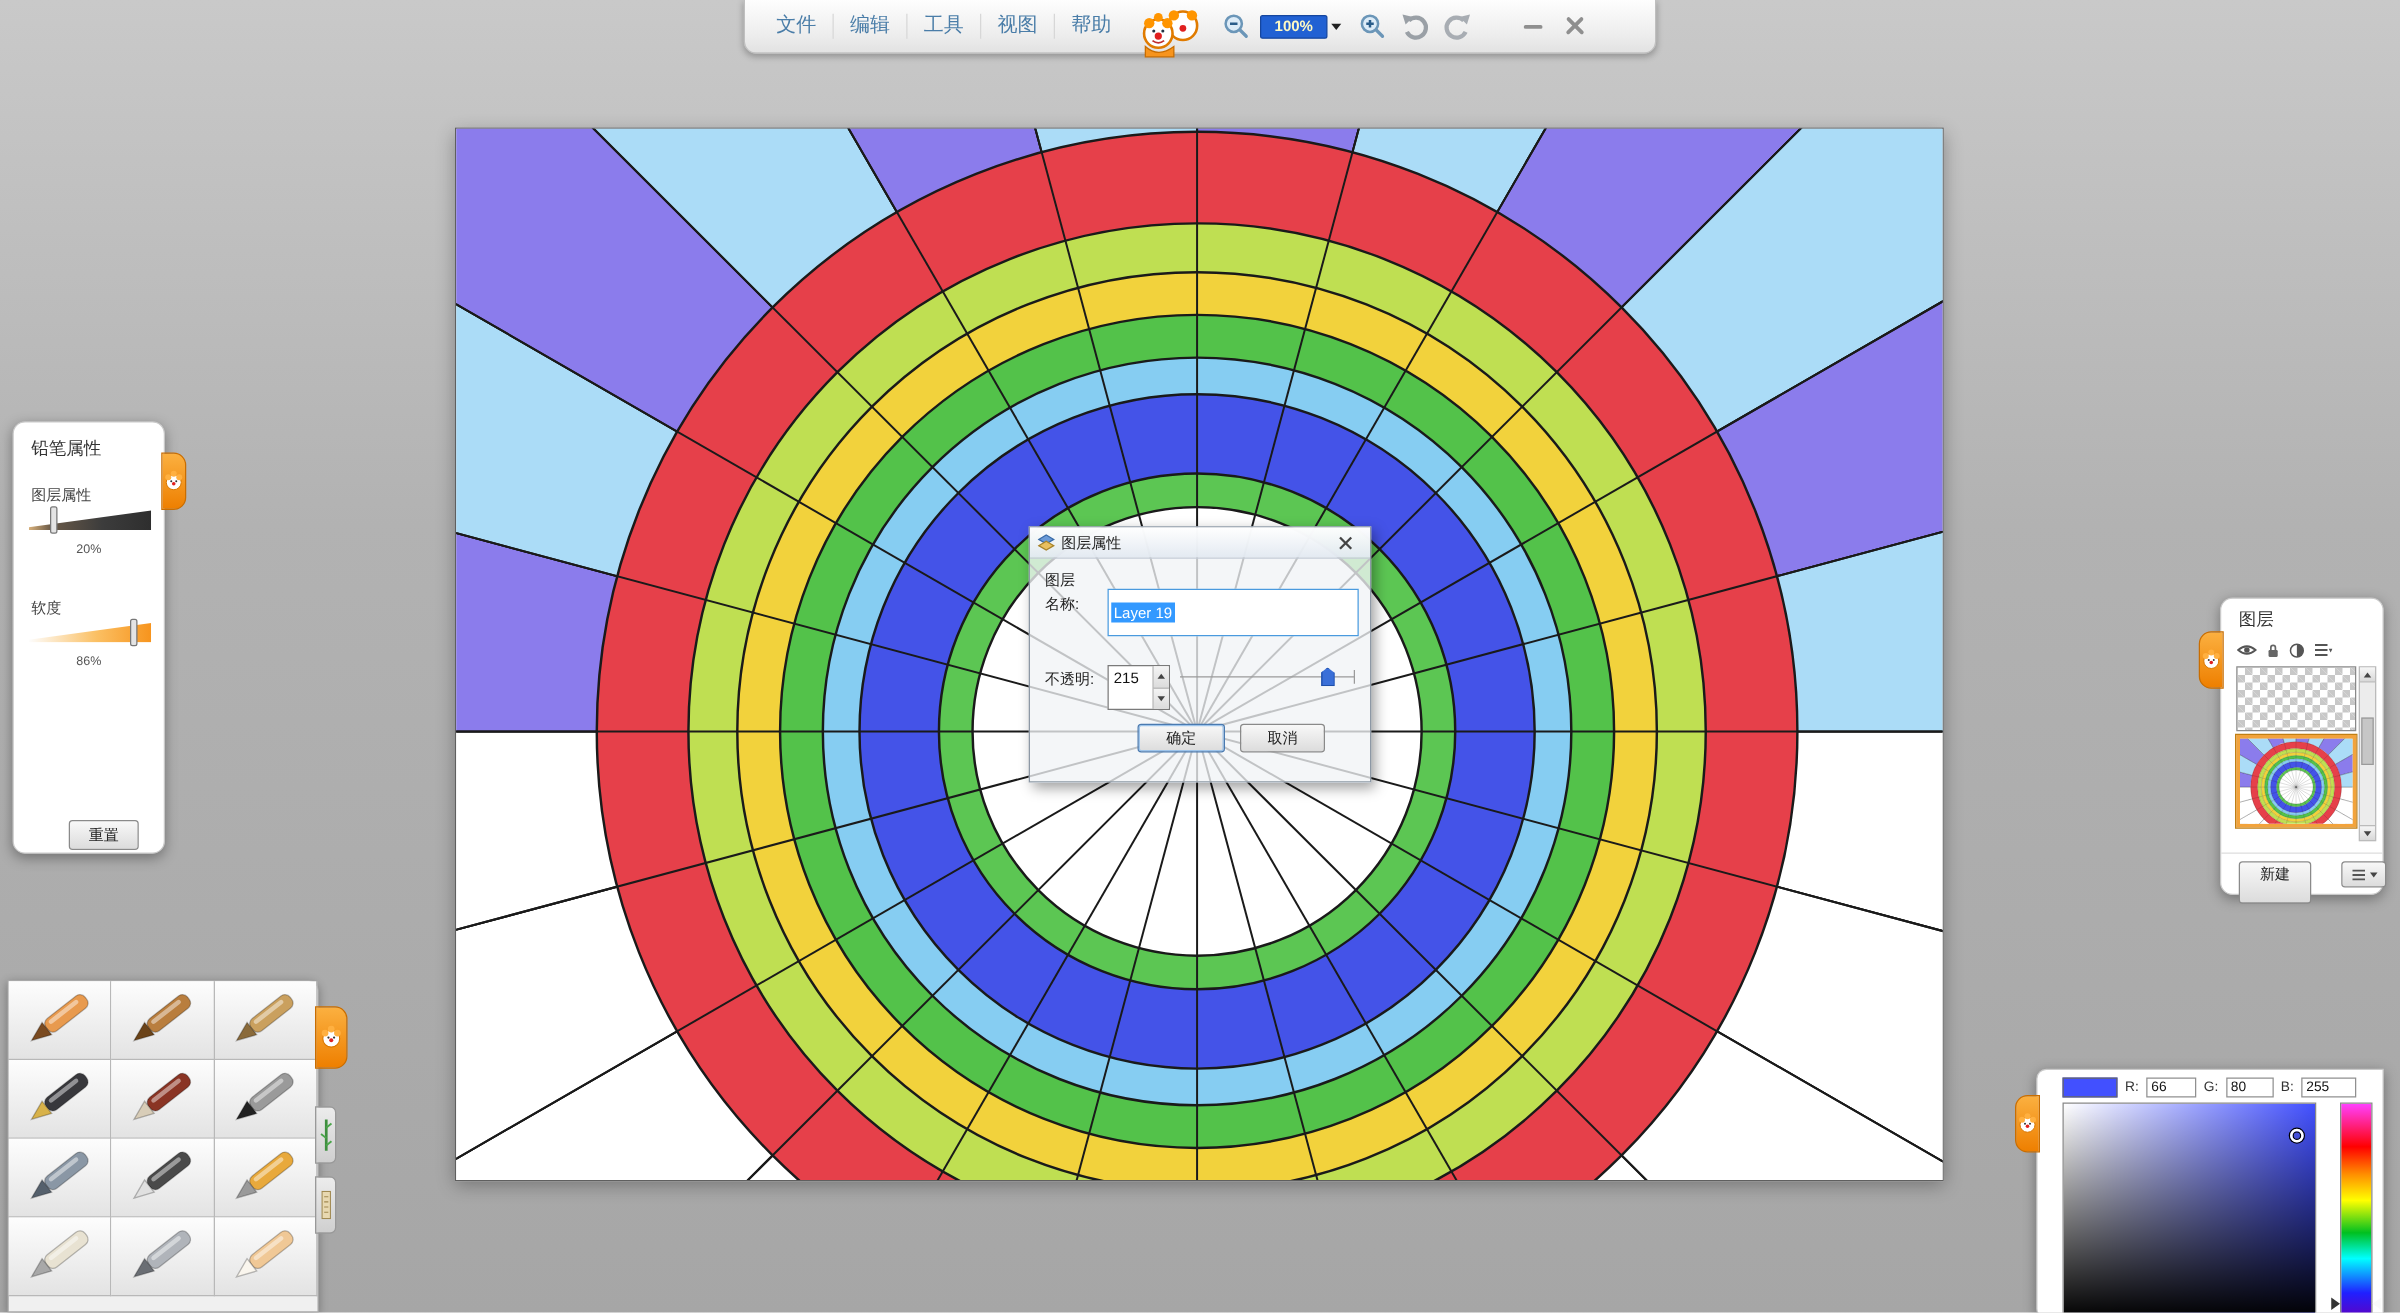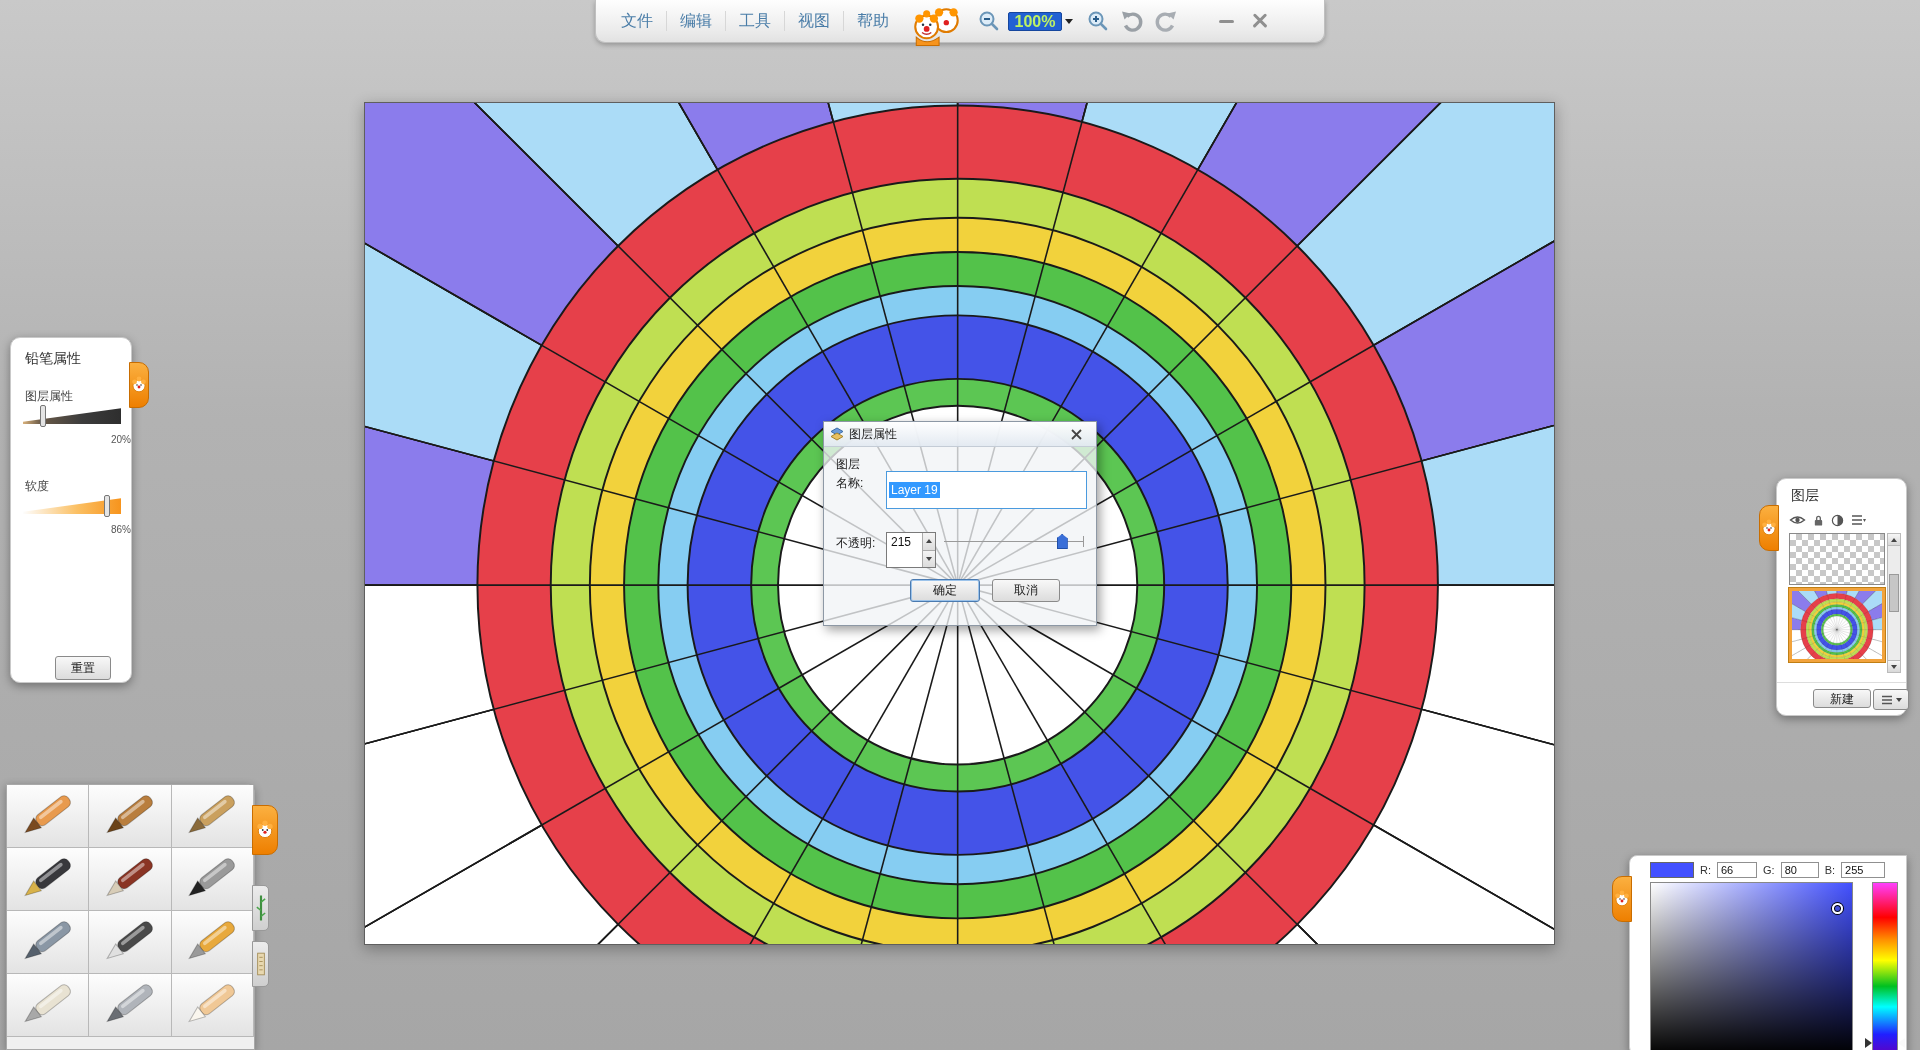--- a/index.html
+++ b/index.html
@@ -18,21 +18,21 @@
     border:1px solid #bfbfbf;border-top:none;border-radius:0 0 10px 10px;
     box-shadow:0 2px 5px rgba(0,0,0,.25);
     display:flex;align-items:center;padding:0 12px;
   }
   .menu-item{font-size:16px;color:#4a7da8;padding:0 13px;height:42px;line-height:42px;cursor:default;}
   .menu-sep{width:1px;height:20px;background:#d7d7d7;}
   .tb-logo{width:58px;height:42px;margin:0 6px;position:relative;top:3px;}
   .tb-btn{width:28px;height:28px;display:flex;align-items:center;justify-content:center;margin:0 3px;}
   .zoom-box{
     width:54px;height:19px;background:#2161d3;border:1px solid #15469e;border-radius:2px;
-    color:#bef264;font-size:16px;font-weight:bold;text-align:center;line-height:17px;margin-left:2px;
+    color:#fef9c3;font-size:12px;font-weight:bold;text-align:center;line-height:17px;margin-left:2px;
   }
   .zoom-caret{width:0;height:0;border-left:4px solid transparent;border-right:4px solid transparent;
     border-top:5px solid #222;margin:0 8px 0 3px;}
   .win-bar{width:15px;height:3px;background:#8f8f8f;border-radius:2px;}
   .win-x{position:relative;width:16px;height:16px;}
   .win-x::before,.win-x::after{content:"";position:absolute;left:-1px;top:6px;width:18px;height:3.4px;
     background:#8f8f8f;border-radius:2px;}
   .win-x::before{transform:rotate(45deg);}
   .win-x::after{transform:rotate(-45deg);}
   
@@ -99,21 +99,21 @@
   .clown-tab.left{right:100%;margin-right:-2px;border-radius:10px 0 0 10px;}
   
   .pencil-panel{left:10px;top:337px;width:122px;height:346px;}
   .pp-title{position:absolute;left:14px;top:12px;font-size:14px;color:#333;}
   .pp-label{position:absolute;left:14px;font-size:12px;color:#444;}
   .pp-slider{position:absolute;left:12px;width:98px;height:16px;}
   .pp-wedge{position:absolute;inset:0;clip-path:polygon(0 86%,100% 2%,100% 100%,0 100%);}
   .pp-wedge.size{background:linear-gradient(90deg,#d8b07a 0%,#6a5a48 18%,#3c3c3c 60%,#2e2e2e 100%);}
   .pp-wedge.soft{background:linear-gradient(90deg,#fdfdfd 0%,#fbc064 55%,#f7941d 100%);}
   .pp-handle{position:absolute;top:-3px;width:6px;height:22px;background:#e4e4e4;border:1px solid #777;border-radius:2px;}
-  .pp-pct{position:absolute;left:0;width:100%;text-align:right;font-size:10px;color:#555;}
+  .pp-pct{position:absolute;left:0;width:100%;text-align:center;font-size:10px;color:#555;}
   .pp-reset{position:absolute;left:50%;transform:translateX(-50%);top:318px;width:56px;height:24px;line-height:22px;}
   
   .tool-panel{
     position:absolute;left:6px;top:784px;width:249px;height:266px;
     background:#f0f0f0;border:1px solid #a8a8a8;border-radius:0 8px 0 0;
     box-shadow:0 2px 8px rgba(0,0,0,.3);
   }
   .tool-grid{display:grid;grid-template-columns:repeat(3,1fr);}
   .tool-cell{
     height:63px;background:linear-gradient(#fdfdfd,#e3e3e3);
@@ -140,21 +140,21 @@
   }
   .layer-item1{position:relative;width:96px;height:52px;border:1px solid #8a8a8a;margin-bottom:3px;}
   .layer-item2{position:relative;width:96px;height:74px;border:3px solid #f2a33c;outline:1px solid #c07f14;}
   .layer-item2 svg{position:absolute;inset:0;width:100%;height:100%;}
   .lp-scroll{position:absolute;left:110px;top:54px;width:14px;height:140px;background:#ececec;border:1px solid #bbb;}
   .lp-scroll-btn{height:12px;background:linear-gradient(#f6f6f6,#d8d8d8);border-bottom:1px solid #bbb;
     display:flex;align-items:center;justify-content:center;}
   .lp-scroll-btn.bottom{position:absolute;bottom:0;left:0;right:0;border-top:1px solid #bbb;border-bottom:none;}
   .lp-thumb{position:absolute;left:1px;top:40px;width:10px;height:38px;background:#c6c6c6;border:1px solid #9a9a9a;}
   .lp-bottom{position:absolute;left:0;right:0;top:203px;height:1px;background:#ddd;}
-  .lp-new{position:absolute;left:24px;top:210px;width:58px;height:19px;line-height:19px;}
+  .lp-new{position:absolute;left:2px;top:210px;width:58px;height:34px;line-height:19px;}
   .lp-menu{position:absolute;left:84px;top:210px;width:36px;height:21px;display:flex;align-items:center;justify-content:center;gap:3px;}
   
   .color-panel{left:1629px;top:855px;width:278px;height:200px;border-radius:8px 0 0 8px;}
   .cp-row{position:absolute;left:20px;top:5px;height:18px;display:flex;align-items:center;gap:6px;}
   .cp-swatch{width:44px;height:16px;border:1px solid #666;}
   .cp-label{font-size:11px;color:#333;}
   .cp-input{height:16px;border:1px solid #909090;background:#fff;font-size:11px;padding-left:3px;
     font-family:"Liberation Sans",sans-serif;color:#111;}
   .sv-square{
     position:absolute;left:20px;top:26px;width:203px;height:174px;border:1px solid #888;

